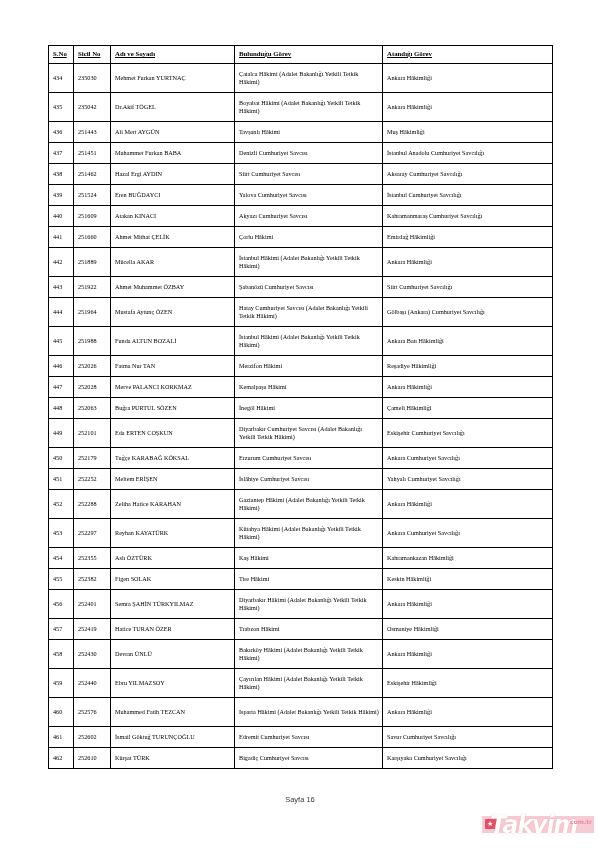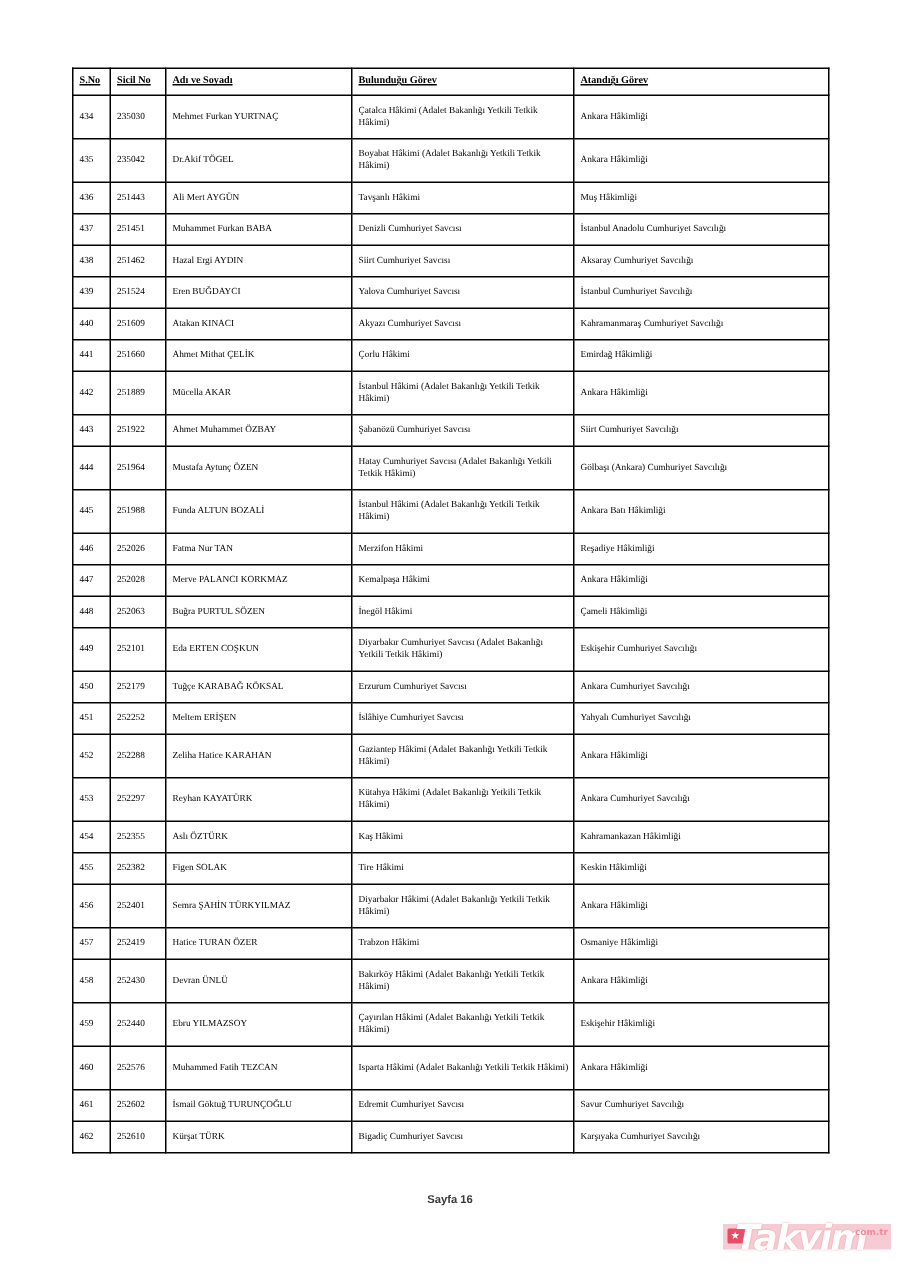--- a/index.html
+++ b/index.html
@@ -74,21 +74,21 @@
 
   #footer-page {
     position: absolute;
     left: 0;
     top: 795px;
     width: 600px;
     text-align: center;
     font-family: "Liberation Sans", "DejaVu Sans", sans-serif;
     font-size: 7.5px;
     color: #3a3a3a;
-    font-weight: bold;
+    font-weight: normal;
   }
 
   
   #watermark {
     position: absolute;
     right: 6px;
     bottom: 4px;
     width: 112px;
     height: 40px;
     overflow: hidden;

